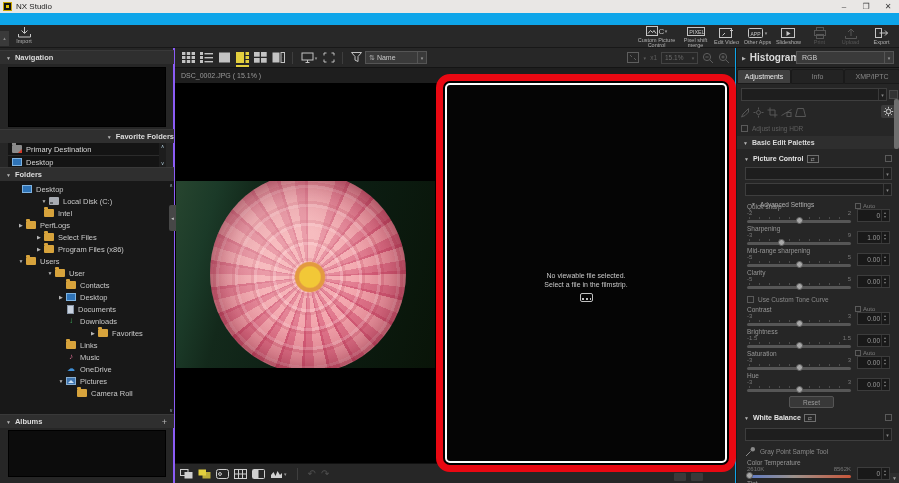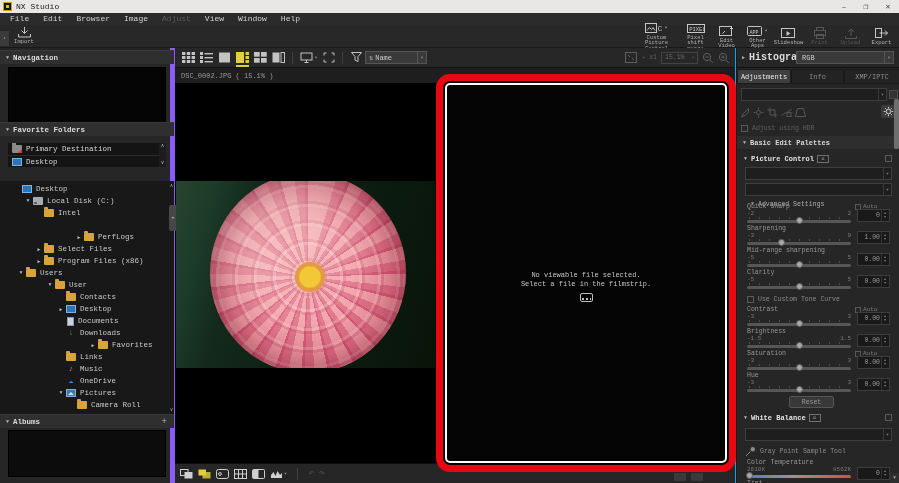--- a/index.html
+++ b/index.html
@@ -1,17 +1,17 @@
 <!DOCTYPE html>
 <html><head>
 <meta charset="utf-8">
 <style>
   html,body{margin:0;padding:0;background:#111;}
   #app{position:relative;width:899px;height:483px;background:#0ea5e9;overflow:hidden;
-       font-family:Liberation Mono, monospace;color:#cfcfcf;-webkit-font-smoothing:antialiased;}
+       font-family:Liberation Sans, sans-serif;color:#cfcfcf;-webkit-font-smoothing:antialiased;}
   #app *{box-sizing:border-box;}
 
   
   .titlebar{position:absolute;left:0;top:0;width:899px;height:13px;background:#e9e7e5;display:flex;align-items:center;}
   .logo{width:9px;height:9px;margin:0 4px 0 3px;background:#141414;border:1px solid #caa500;position:relative;}
   .logo::after{content:"";position:absolute;left:2px;top:2px;width:3px;height:3px;background:#e8c400;}
   .wtitle{font-size:8px;color:#1c1c1c;}
   .wctrls{margin-left:auto;display:flex;}
   .wc{width:22px;height:13px;text-align:center;font-size:8px;line-height:13px;color:#3a3a3a;}
 
@@ -41,21 +41,21 @@
   .vbtn.active::after{content:"";position:absolute;left:2px;right:2px;bottom:0;height:2px;background:#e3cf3e;}
   .vsep{width:1px;height:12px;background:#3e3e3e;margin:0 5px;}
   .sortbox{width:62px;height:13px;background:#3a3a3a;border:1px solid #555;display:flex;align-items:center;font-size:7px;color:#c8c8c8;padding-left:3px;}
   .sortbox .sort-glyph{font-size:7px;margin-right:2px;color:#aaa;}
   .sortbox .cend{margin-left:auto;border-left:1px solid #555;height:100%;width:9px;display:flex;align-items:center;justify-content:center;}
   .zoomgrp{margin-left:auto;margin-right:5px;display:flex;align-items:center;gap:4px;color:#5e5e5e;font-size:6.5px;}
   .pctbox{width:37px;height:12px;border:1px solid #434343;display:flex;align-items:center;padding-left:3px;color:#6a6a6a;}
   .pctbox .cend{margin-left:auto;width:8px;text-align:center;}
 
   
-  .lpanel{position:absolute;left:0;top:48px;width:175px;height:435px;background:#262626;border-right:5px solid #8b5cf6;}
+  .lpanel{position:absolute;left:0;top:48px;width:175px;height:435px;background:#262626;border-right:2px solid #8b5cf6;}
   .sect{position:absolute;left:0;width:174px;height:14px;background:#2f2f2f;border-top:1px solid #393939;display:flex;align-items:center;padding-left:6px;font-size:7.5px;font-weight:bold;color:#dcdcdc;}
   .sect .tri{font-size:5px;color:#b5b5b5;margin-right:4px;}
   .sect .plus{margin-left:auto;margin-right:7px;font-size:9px;font-weight:normal;color:#b5b5b5;}
   .navbox{position:absolute;left:8px;top:19px;width:158px;height:60px;background:#050505;border:1px solid #000;}
   .favbox{position:absolute;left:8px;top:95px;width:158px;height:24px;background:#141414;overflow:hidden;}
   .favrow{height:13px;display:flex;align-items:center;padding-left:4px;font-size:7.5px;color:#d6d6d6;border-bottom:1px solid #2b2b2b;width:151px;}
   .favsb{position:absolute;right:0;top:0;width:7px;height:24px;background:#1d1d1d;display:flex;flex-direction:column;justify-content:space-between;}
   .favsb span{font-size:5px;color:#a9c4d2;text-align:center;line-height:7px;}
   .treebox{position:absolute;left:0;top:133px;width:174px;height:233px;background:#181818;overflow:hidden;}
   .trow{height:12px;display:flex;align-items:center;font-size:7.5px;color:#c9c9c9;white-space:nowrap;}
@@ -176,30 +176,20 @@
   <div class="titlebar">
     <span class="logo"></span>
     <span class="wtitle">NX Studio</span>
     <span class="wctrls">
       <span class="wc">–</span>
       <span class="wc">❐</span>
       <span class="wc">✕</span>
     </span>
   </div>
 
-  <div class="menubar" id="menubar">
-      <div class="mi">File</div>
-      <div class="mi">Edit</div>
-      <div class="mi">Browser</div>
-      <div class="mi">Image</div>
-      <div class="mi dim">Adjust</div>
-      <div class="mi">View</div>
-      <div class="mi">Window</div>
-      <div class="mi">Help</div>
-    </div>
 
   <div class="toolbar">
     <span class="corner-tab">▴</span>
     <div class="import-btn">
       <span class="tico">
           <svg class="ic" width="15" height="12" viewBox="0 0 15 12" fill="none" stroke="currentColor" stroke-width="1">
             <path d="M7.5 1v6"></path>
             <path d="M4.5 4.5 7.5 7.5 10.5 4.5"></path>
             <path d="M1.5 8v3h12V8"></path>
           </svg>
@@ -408,57 +398,61 @@
         </span>
     </span>
   </div>
 
   <div class="lpanel">
     <div class="sect" style="top:2px;">
       <span class="tri">▼</span>
       <span>Navigation</span>
     </div>
     <div class="navbox"></div>
-    <div class="sect" style="top:74px;">
+    <div class="sect" style="top:81px;justify-content:flex-end;">
       <span class="tri">▼</span>
       <span>Favorite Folders</span>
     </div>
     <div class="favbox" id="favbox">
       <div class="favrow">
           <span class="fic fic-favorite-folder"></span>
           <span>Primary Destination</span>
         </div>
         <div class="favrow">
           <span class="fic fic-desktop"></span>
           <span>Desktop</span>
         </div>
         <div class="favsb">
           <span>∧</span>
           <span>∨</span>
         </div>
+    </div>
+    <div class="sect" style="top:119px;">
+      <span class="tri">▼</span>
+      <span>Folders</span>
     </div>
     <div class="treebox" id="treebox">
       <span class="treesb-up">∧</span>
       <span class="treesb-dn">∨</span>
     <div class="trow" style="padding-left: 12px; margin-top: 2px;">
           <span class="texp"></span>
           <span class="fic fic-desktop"></span>
           <span>Desktop</span>
         </div>
-        <div class="trow" style="padding-left: 23px; margin-top: 0px;">
+        <div class="trow" style="padding-left: 39px; margin-top: 0px;">
           <span class="texp">▼</span>
           <span class="fic fic-disk"></span>
           <span>Local Disk (C:)</span>
         </div>
         <div class="trow" style="padding-left: 34px; margin-top: 0px;">
           <span class="texp"></span>
           <span class="fic fic-folder"></span>
           <span>Intel</span>
         </div>
-        <div class="trow" style="padding-left: 34px; margin-top: 12px; justify-content: center;">
+        <div class="trow" style="padding-left: 16px; margin-top: 0px;">
           <span class="texp">▶</span>
           <span class="fic fic-folder"></span>
           <span>PerfLogs</span>
         </div>
         <div class="trow" style="padding-left: 34px; margin-top: 0px;">
           <span class="texp">▶</span>
           <span class="fic fic-folder"></span>
           <span>Select Files</span>
         </div>
         <div class="trow" style="padding-left: 34px; margin-top: 0px;">

